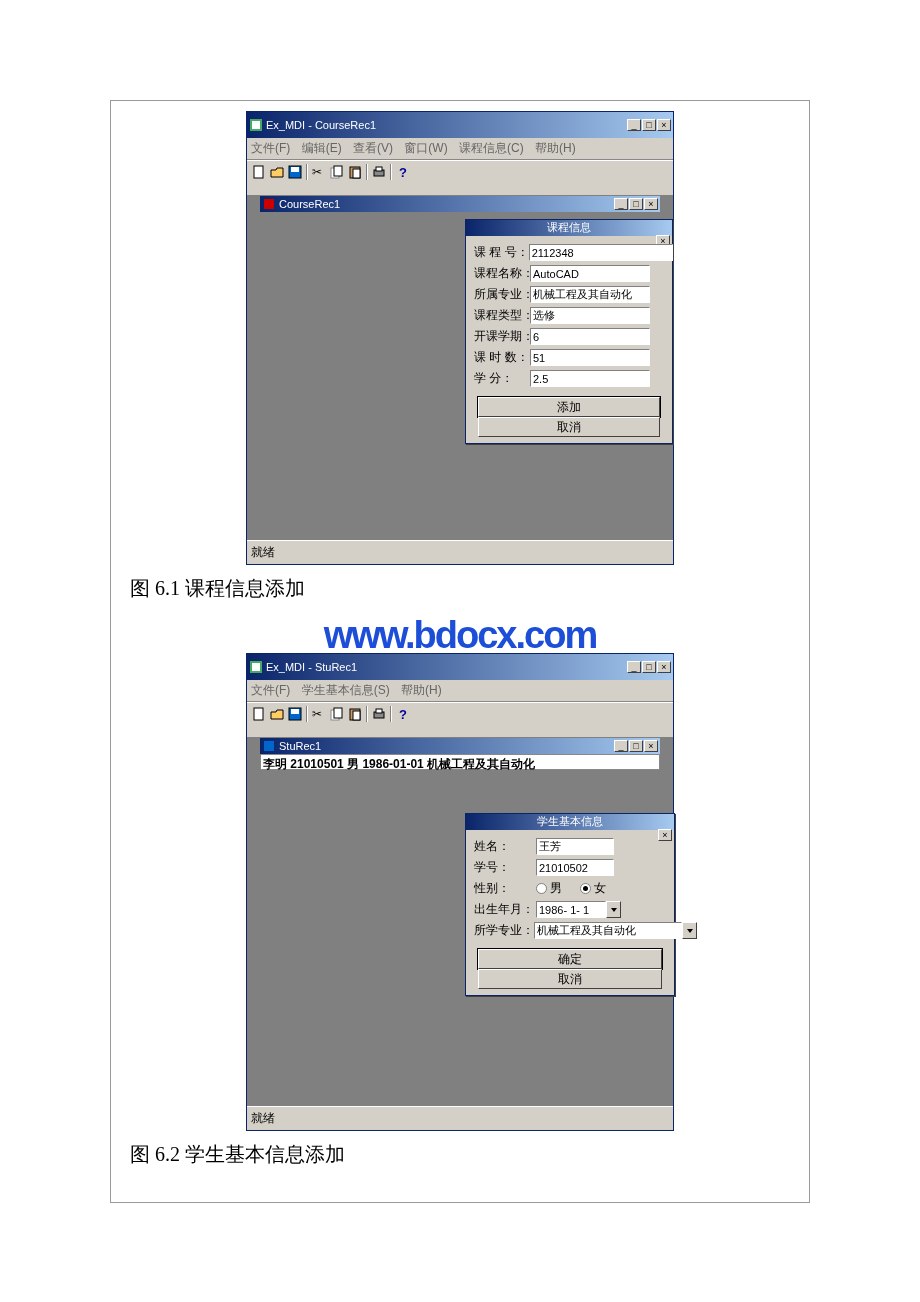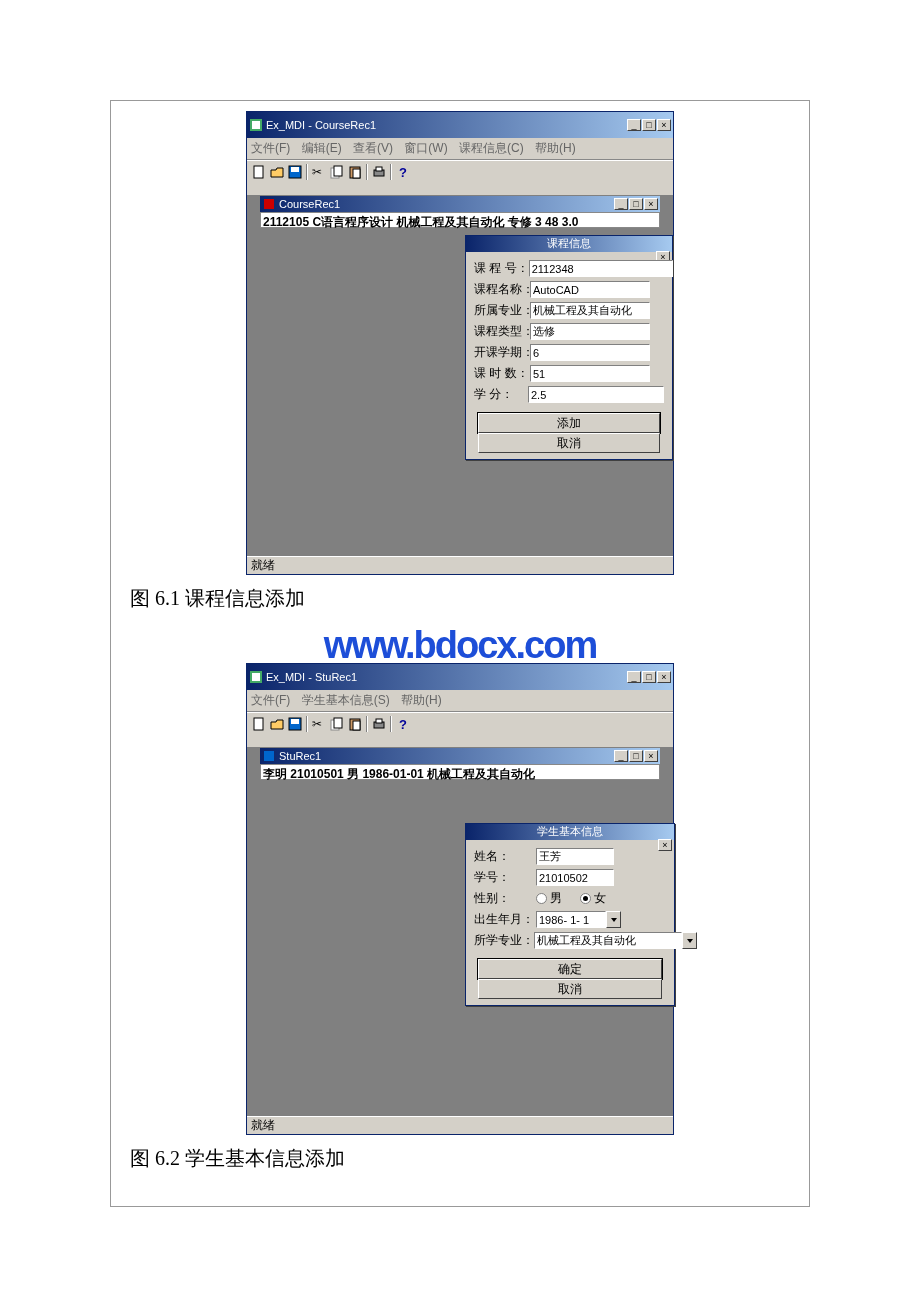--- a/index.html
+++ b/index.html
@@ -24,21 +24,21 @@
   .mdi-client { background:#808080; padding:0; height: auto; position:relative; }
   .mdi-child { border:1px solid #808080; margin:12px; }
   .mdi-child-title {
     height:16px; background: linear-gradient(to right,#0a246a,#a6caf0);
     color:#fff; font-size:11px; padding:0 2px; display:flex; align-items:center;
     font-family: "MS Sans Serif", Tahoma, sans-serif;
   }
   .mdi-child-body {
     background:#fff; border:1px solid #888; font-size:12px; padding:1px 2px;
   }
-  .statusbar { background:#d4d0c8; border-top:1px solid #fff; font-size:12px; padding:6px 4px; height:18px; display:flex; align-items:center;}
+  .statusbar { background:#d4d0c8; border-top:1px solid #fff; font-size:12px; padding:6px 4px; height:24px; display:flex; align-items:center;}
   .dialog { position:relative; margin-left:218px; margin-top:-6px; width:208px; border:1px solid #0a246a; background:#d4d0c8; box-shadow: 1px 1px 0 #404040;}
   .dialog .title-bar { height:16px;flex-direction:column; }
   .dlg-body { padding:4px 8px 6px 8px; font-size:12px; }
   .form-row { display:flex; align-items:center; margin:4px 0; }
   .form-row .lbl { width:56px; color:#000; white-space:nowrap; }
   .form-row .lbl-wide { width:62px; color:#000; white-space:nowrap; }
   .inset-input { background:#fff; border:1px solid #808080; border-right-color:#fff; border-bottom-color:#fff; height:17px; font-size:11px; padding:0 2px; font-family:Tahoma,"SimSun",sans-serif;}
   .btn-row { display:flex; justify-content:space-between; margin-top:10px; padding:0 4px;flex-direction:column;}
   .btn {
     min-width:60px; height:20px; text-align:center; font-size:12px;
@@ -143,21 +143,20 @@
                   <rect width="10" height="10" fill="#c00"></rect>
                 </svg>
               </span>
             <span>CourseRec1</span>
             <span class="win-btns" style="margin-left:auto;">
               <span class="win-btn">_</span>
               <span class="win-btn">□</span>
               <span class="win-btn">×</span>
             </span>
           </div>
-          <div class="mdi-child-body" style="height:16px; font-weight:bold;">2112105  C语言程序设计  机械工程及其自动化  专修  3  48  3.0</div>
         </div>
 
         <div class="dialog">
           <div class="title-bar">
             <span>课程信息</span>
             <span class="win-btns">
                 <span class="win-btn">×</span>
               </span>
           </div>
           <div class="dlg-body">
@@ -180,21 +179,21 @@
             <div class="form-row">
                 <span class="lbl">开课学期：</span>
                 <input class="inset-input" style="width: 120px;" value="6">
               </div>
             <div class="form-row">
                 <span class="lbl">课 时 数：</span>
                 <input class="inset-input" style="width: 120px;" value="51">
               </div>
             <div class="form-row">
                 <span class="lbl">学    分：</span>
-                <input class="inset-input" style="width: 136px;" value="2.5">
+                <input class="inset-input" style="width: 120px;" value="2.5">
               </div>
             <div class="btn-row">
               <span class="btn default-btn">添加</span>
               <span class="btn">取消</span>
             </div>
           </div>
         </div>
         <div class="gray-space" style="--h:96px;"></div>
       </div>
       <div class="statusbar">

